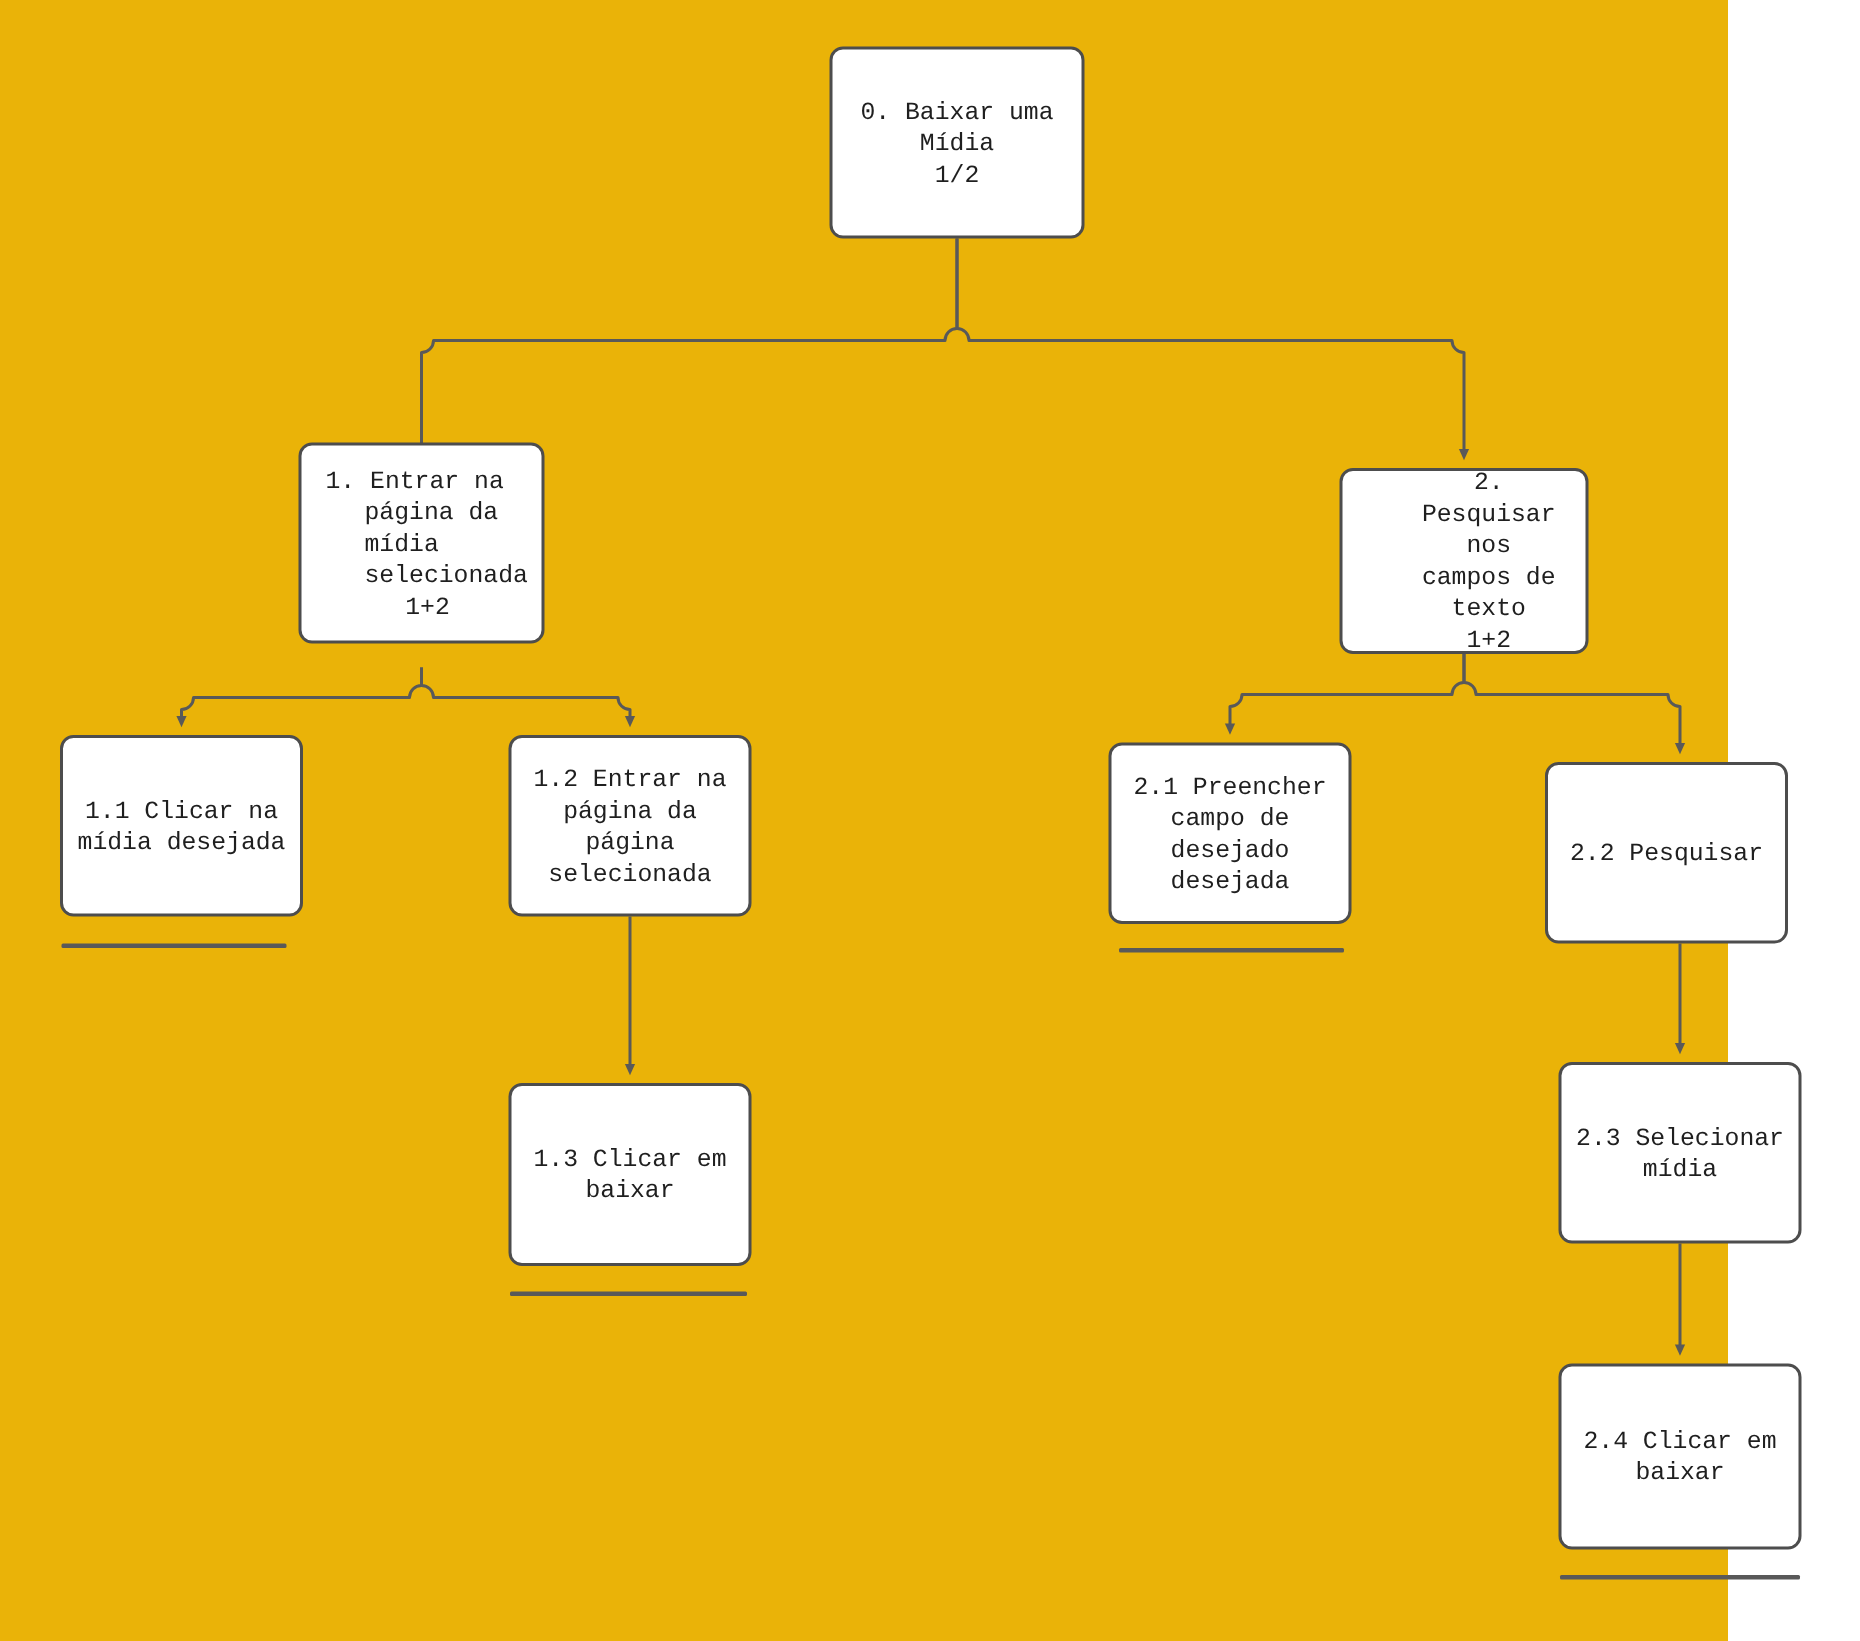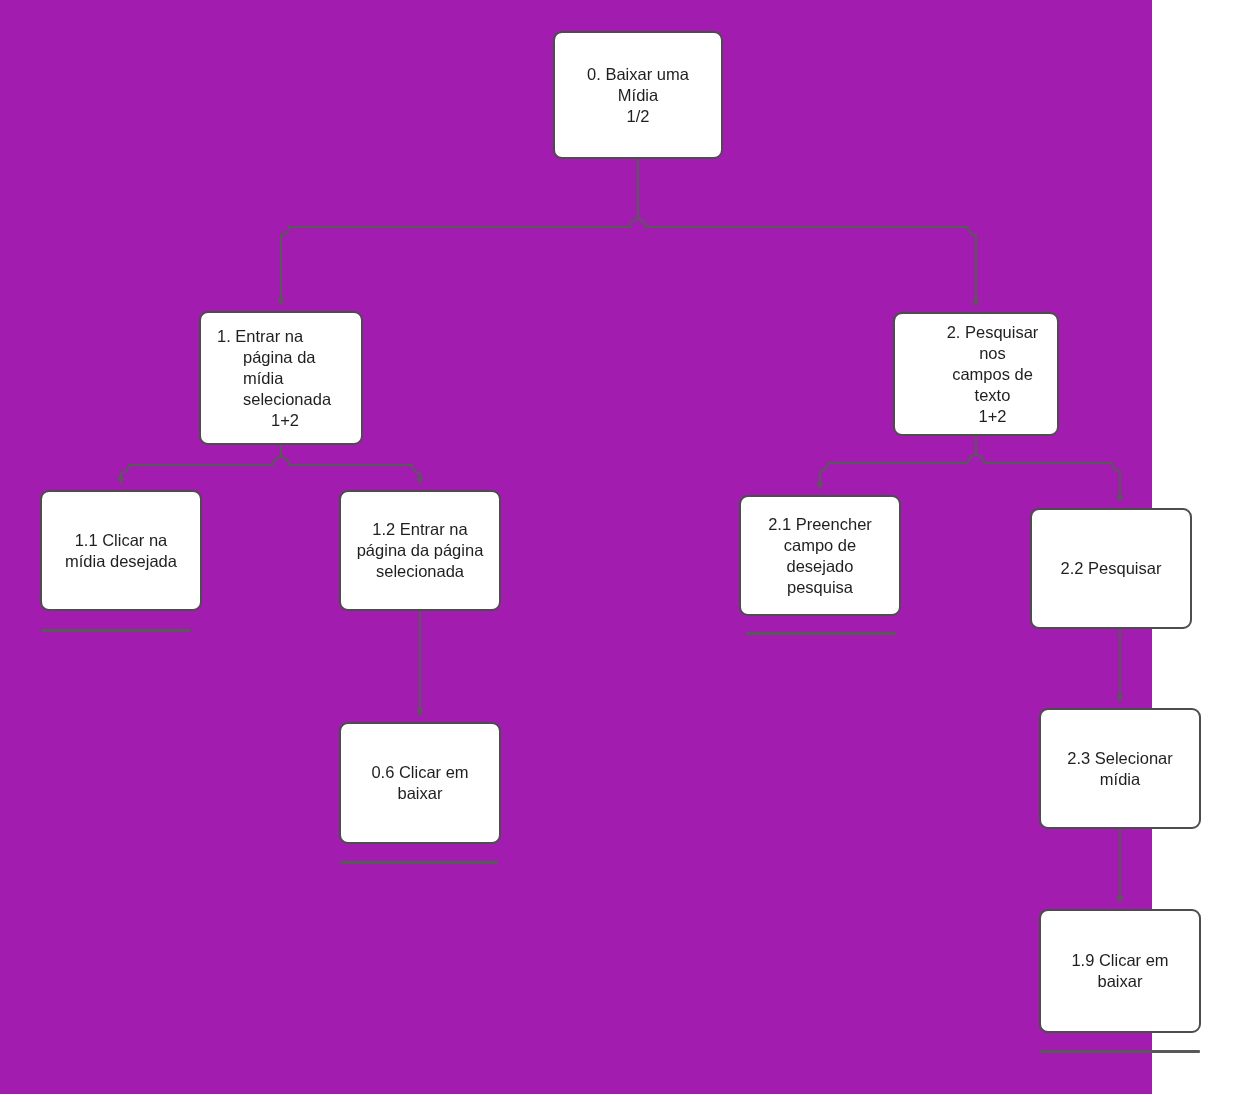--- a/index.html
+++ b/index.html
@@ -11,21 +11,22 @@
   body {
     width: 1240px;
     height: 1094px;
     font-family: "Liberation Sans", sans-serif;
     overflow: hidden;
   }
   #diagram-root {
     position: relative;
     width: 1152px;
     height: 1094px;
-    background: #a21caf;
+    background: #eab308;
+    font-family: Liberation Mono, monospace;
   }
   svg.connector-layer {
     position: absolute;
     left: 0;
     top: 0;
     width: 1240px;
     height: 1094px;
     pointer-events: none;
   }
   .node-box {
@@ -90,46 +91,46 @@
         <path d="M 420 611 L 420 713" marker-end="url(#arrowhead)" stroke="#595959"></path>
         <path d="M 1120 629 L 1120 699" marker-end="url(#arrowhead)" stroke="#595959"></path>
         <path d="M 1120 829 L 1120 900" marker-end="url(#arrowhead)" stroke="#595959"></path>
       </g>
   </svg>
 
   <div id="nodes-layer">
       <div class="node-box" style="left: 553px; top: 31px; width: 170px; height: 128px; border-color: rgb(77, 77, 77); background: rgb(255, 255, 255);">
         <div class="node-text" style="color: rgb(31, 31, 31);"><span class="centered-line">0. Baixar uma</span><span class="centered-line">Mídia</span><span class="centered-line">1/2</span></div>
       </div>
-      <div class="node-box" style="left: 199px; top: 311px; width: 164px; height: 134px; border-color: rgb(77, 77, 77); background: rgb(255, 255, 255);">
+      <div class="node-box" style="left: 199px; top: 295px; width: 164px; height: 134px; border-color: rgb(77, 77, 77); background: rgb(255, 255, 255);">
         <div class="node-text align-hang" style="color: rgb(31, 31, 31);"><span class="hang-line">1.  Entrar na</span><span class="hang-line indented">página da</span><span class="hang-line indented">mídia</span><span class="hang-line indented">selecionada</span><span class="centered-line">1+2</span></div>
       </div>
       <div class="node-box" style="left: 893px; top: 312px; width: 166px; height: 124px; border-color: rgb(77, 77, 77); background: rgb(255, 255, 255); padding-left: 41px;">
         <div class="node-text" style="color: rgb(31, 31, 31);"><span class="centered-line">2. Pesquisar nos</span><span class="centered-line">campos de texto</span><span class="centered-line">1+2</span></div>
       </div>
       <div class="node-box" style="left: 40px; top: 490px; width: 162px; height: 121px; border-color: rgb(77, 77, 77); background: rgb(255, 255, 255);">
         <div class="node-text" style="color: rgb(31, 31, 31);"><span class="centered-line">1.1 Clicar na</span><span class="centered-line">mídia desejada</span></div>
       </div>
       <div class="node-box" style="left: 339px; top: 490px; width: 162px; height: 121px; border-color: rgb(77, 77, 77); background: rgb(255, 255, 255);">
         <div class="node-text" style="color: rgb(31, 31, 31);"><span class="centered-line">1.2 Entrar na</span><span class="centered-line">página da página</span><span class="centered-line">selecionada</span></div>
       </div>
       <div class="node-box" style="left: 339px; top: 722px; width: 162px; height: 122px; border-color: rgb(77, 77, 77); background: rgb(255, 255, 255);">
-        <div class="node-text" style="color: rgb(31, 31, 31);"><span class="centered-line">0.6 Clicar em</span><span class="centered-line">baixar</span></div>
+        <div class="node-text" style="color: rgb(31, 31, 31);"><span class="centered-line">1.3 Clicar em</span><span class="centered-line">baixar</span></div>
       </div>
       <div class="node-box" style="left: 739px; top: 495px; width: 162px; height: 121px; border-color: rgb(77, 77, 77); background: rgb(255, 255, 255);">
-        <div class="node-text" style="color: rgb(31, 31, 31);"><span class="centered-line">2.1 Preencher</span><span class="centered-line">campo de</span><span class="centered-line">desejado</span><span class="centered-line">pesquisa</span></div>
+        <div class="node-text" style="color: rgb(31, 31, 31);"><span class="centered-line">2.1 Preencher</span><span class="centered-line">campo de</span><span class="centered-line">desejado</span><span class="centered-line">desejada</span></div>
       </div>
       <div class="node-box" style="left: 1030px; top: 508px; width: 162px; height: 121px; border-color: rgb(77, 77, 77); background: rgb(255, 255, 255);">
         <div class="node-text" style="color: rgb(31, 31, 31);"><span class="centered-line">2.2  Pesquisar</span></div>
       </div>
       <div class="node-box" style="left: 1039px; top: 708px; width: 162px; height: 121px; border-color: rgb(77, 77, 77); background: rgb(255, 255, 255);">
         <div class="node-text" style="color: rgb(31, 31, 31);"><span class="centered-line">2.3 Selecionar</span><span class="centered-line">mídia</span></div>
       </div>
       <div class="node-box" style="left: 1039px; top: 909px; width: 162px; height: 124px; border-color: rgb(77, 77, 77); background: rgb(255, 255, 255);">
-        <div class="node-text" style="color: rgb(31, 31, 31);"><span class="centered-line">1.9 Clicar em</span><span class="centered-line">baixar</span></div>
+        <div class="node-text" style="color: rgb(31, 31, 31);"><span class="centered-line">2.4 Clicar em</span><span class="centered-line">baixar</span></div>
       </div>
     </div>
   <div id="bars-layer">
       <div class="terminal-bar" style="left: 41px; top: 629px; width: 150px; background: rgb(89, 89, 89);"></div>
       <div class="terminal-bar" style="left: 340px; top: 861px; width: 158px; background: rgb(89, 89, 89);"></div>
       <div class="terminal-bar" style="left: 746px; top: 632px; width: 150px; background: rgb(89, 89, 89);"></div>
       <div class="terminal-bar" style="left: 1040px; top: 1050px; width: 160px; background: rgb(89, 89, 89);"></div>
     </div>
 
 </div>

